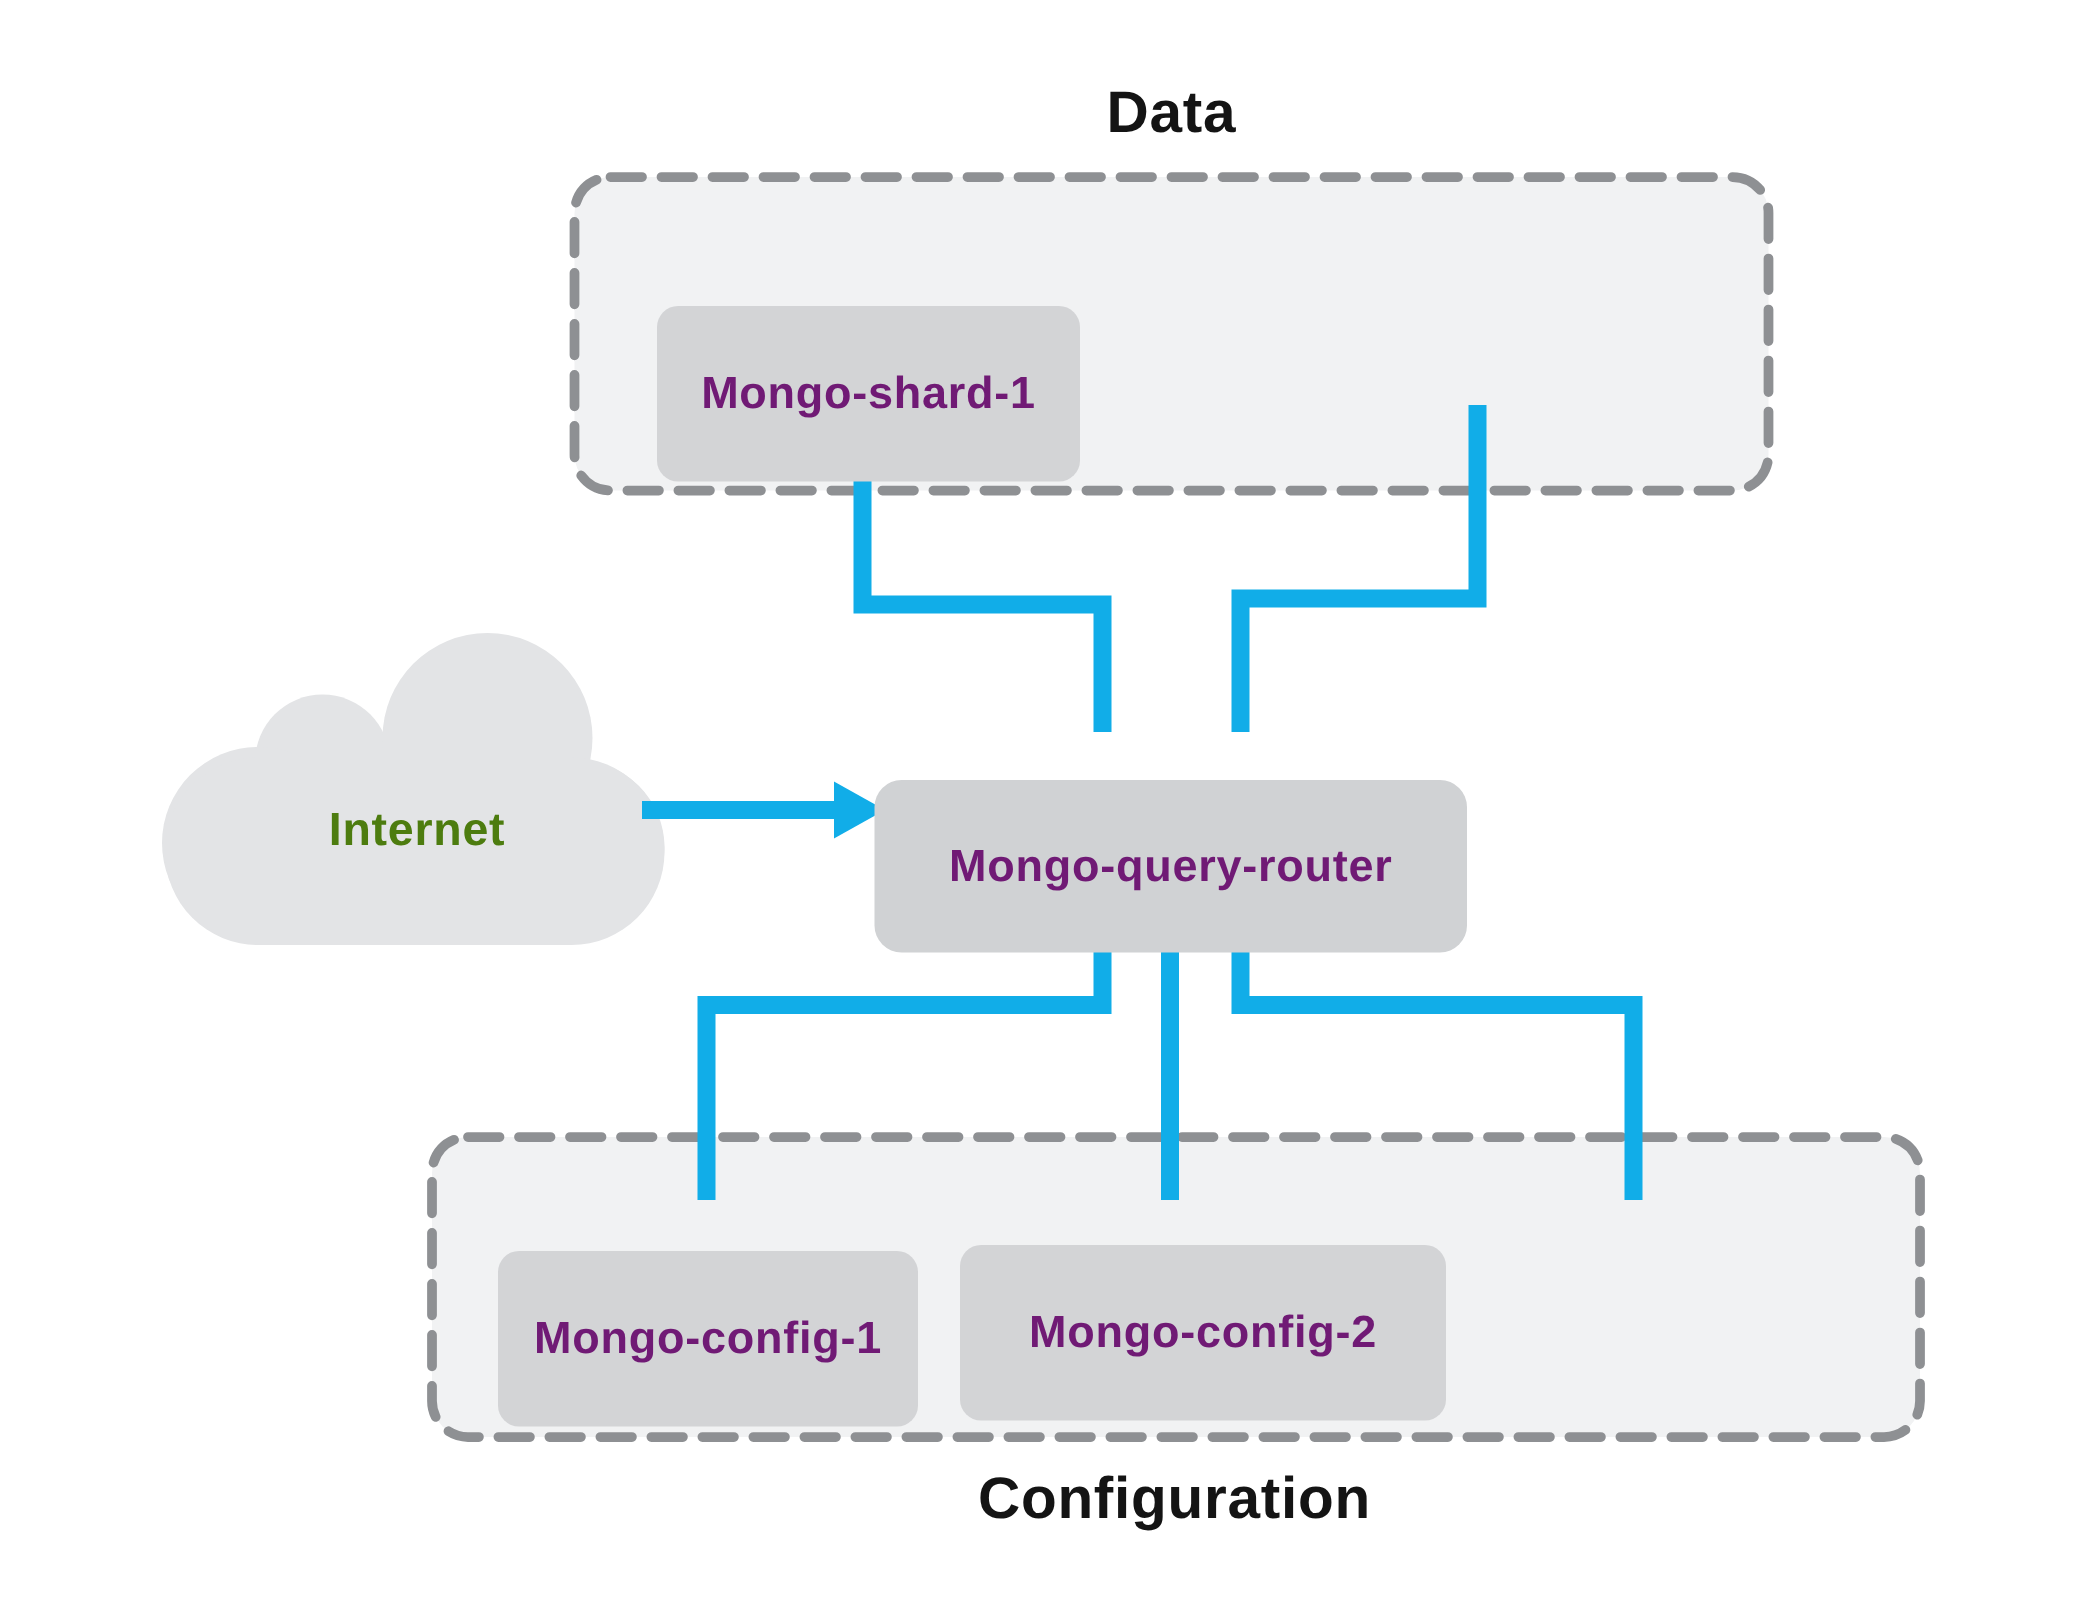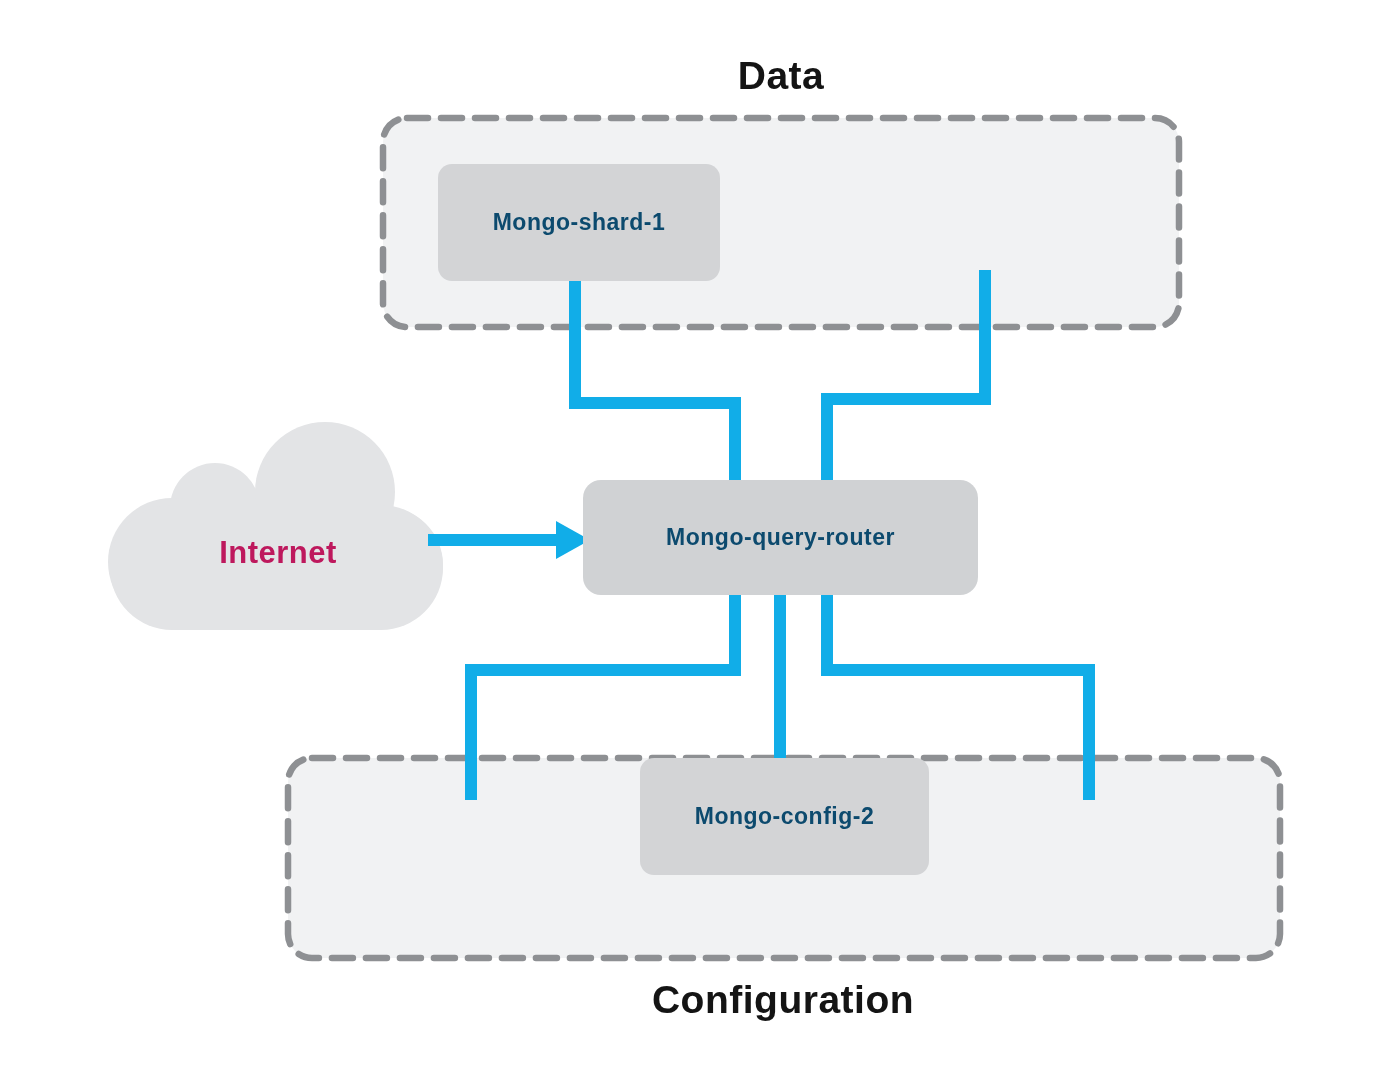--- a/index.html
+++ b/index.html
@@ -21,51 +21,52 @@
     width: 1388px;
     height: 1078px;
   }
   .node {
     position: absolute;
     background: #d3d4d6;
     border-radius: 14px;
     display: flex;
     align-items: center;
     justify-content: center;
-    font-size: 23px;
+    font-size: 30px;
     font-weight: 700;
-    color: #0c4a6e;
+    color: #701a75;
     letter-spacing: 0.5px;
     white-space: nowrap;
+    margin-top: 40px;
   }
   .node-shard1  { left: 438px; top: 164px; width: 282px; height: 117px; }
   .node-shard2  { left: 841px; top: 164px; width: 282px; height: 117px; }
   .node-router  { left: 583px; top: 480px; width: 395px; height: 115px; border-radius: 18px; background: #d0d2d4; }
   .node-config1 { left: 332px; top: 794px; width: 280px; height: 117px; }
-  .node-config2 { left: 640px; top: 758px; width: 289px; height: 117px; }
+  .node-config2 { left: 640px; top: 790px; width: 324px; height: 117px; }
   .node-config3 { left: 948px; top: 794px; width: 280px; height: 117px; }
   .group-label {
     position: absolute;
     font-size: 39px;
     font-weight: 700;
     color: #141414;
     text-align: center;
     line-height: 36px;
     letter-spacing: 0.5px;
   }
   .label-data          { left: 681px; top: 58px;  width: 200px; }
   .label-configuration { left: 633px; top: 982px; width: 300px; }
   .label-internet {
     position: absolute;
     left: 158px; top: 535px;
     width: 240px;
     text-align: center;
     font-size: 31px;
     font-weight: 700;
-    color: #be185d;
+    color: #4d7c0f;
     letter-spacing: 0.5px;
   }
 </style>
 </head>
 <body>
 
 <div class="stage">
 
   <svg class="canvas-svg" viewBox="0 0 1388 1078" xmlns="http://www.w3.org/2000/svg">
 
@@ -99,17 +100,18 @@
 
   <div class="group-label label-configuration">Configuration</div>
 
   <div class="label-internet">Internet</div>
 
   <div class="node node-shard1">Mongo-shard-1</div>
 
 
   <div class="node node-router">Mongo-query-router</div>
 
+  <div class="node node-config1">Mongo-config-1</div>
 
   <div class="node node-config2">Mongo-config-2</div>
 
 
 </div>
 
 </body></html>

